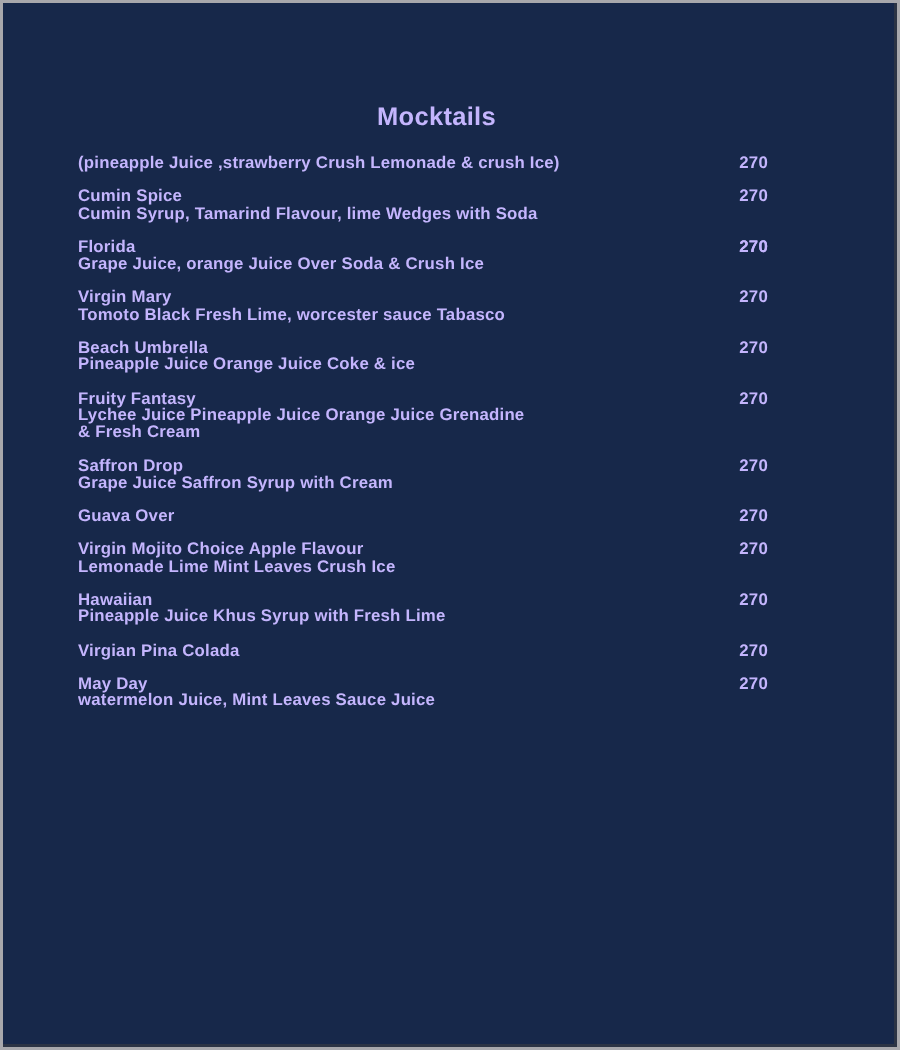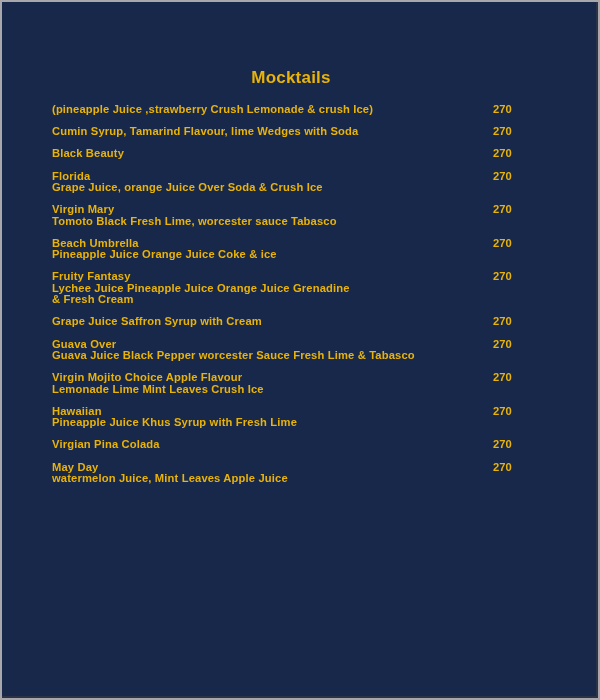--- a/index.html
+++ b/index.html
@@ -16,21 +16,21 @@
     .page {
       position: absolute;
       left: 2px;
       top: 2px;
       width: 594px;
       height: 694px;
       background: #17284a;
       border-right: 2px solid #2c3444;
       border-bottom: 2px solid #2c3444;
       font-family: "Liberation Sans", sans-serif;
-      color: #eab308;
+      color: #c4b5fd;
     }
     .title {
       position: absolute;
       top: 66px;
       left: 0;
       width: 578px;
       text-align: center;
       font-size: 17px;
       font-weight: bold;
       letter-spacing: 0.2px;
@@ -65,25 +65,25 @@
 
 <div class="page">
   <div class="title">Mocktails</div>
 
   <div class="items">
     <div class="item">
       <span class="item-desc">(pineapple Juice ,strawberry Crush Lemonade &amp; crush Ice)</span>
       <span class="item-price">270</span>
     </div>
     <div class="item">
+      <span class="item-name">Cumin Spice</span>
       <span class="item-desc">Cumin Syrup, Tamarind Flavour, lime Wedges with Soda</span>
       <span class="item-price">270</span>
     </div>
     <div class="item">
-      <span class="item-name">Black Beauty</span>
       <span class="item-price">270</span>
     </div>
     <div class="item">
       <span class="item-name">Florida</span>
       <span class="item-desc">Grape Juice, orange Juice Over Soda &amp; Crush Ice</span>
       <span class="item-price">270</span>
     </div>
     <div class="item">
       <span class="item-name">Virgin Mary</span>
       <span class="item-desc">Tomoto Black Fresh Lime, worcester sauce Tabasco</span>
@@ -94,41 +94,41 @@
       <span class="item-desc">Pineapple Juice Orange Juice Coke &amp; ice</span>
       <span class="item-price">270</span>
     </div>
     <div class="item">
       <span class="item-name">Fruity Fantasy</span>
       <span class="item-desc">Lychee Juice Pineapple Juice Orange Juice Grenadine
 &amp; Fresh Cream</span>
       <span class="item-price">270</span>
     </div>
     <div class="item">
+      <span class="item-name">Saffron Drop</span>
       <span class="item-desc">Grape Juice Saffron Syrup with Cream</span>
       <span class="item-price">270</span>
     </div>
     <div class="item">
       <span class="item-name">Guava Over</span>
-      <span class="item-desc">Guava Juice Black Pepper worcester Sauce Fresh Lime &amp; Tabasco</span>
       <span class="item-price">270</span>
     </div>
     <div class="item">
       <span class="item-name">Virgin Mojito Choice Apple Flavour</span>
       <span class="item-desc">Lemonade Lime Mint Leaves Crush Ice</span>
       <span class="item-price">270</span>
     </div>
     <div class="item">
       <span class="item-name">Hawaiian</span>
       <span class="item-desc">Pineapple Juice Khus Syrup with Fresh Lime</span>
       <span class="item-price">270</span>
     </div>
     <div class="item">
       <span class="item-name">Virgian Pina Colada</span>
       <span class="item-price">270</span>
     </div>
     <div class="item">
       <span class="item-name">May Day</span>
-      <span class="item-desc">watermelon Juice, Mint Leaves Apple Juice</span>
+      <span class="item-desc">watermelon Juice, Mint Leaves Sauce Juice</span>
       <span class="item-price">270</span>
     </div>
   </div>
 </div>
 
 </body></html>

